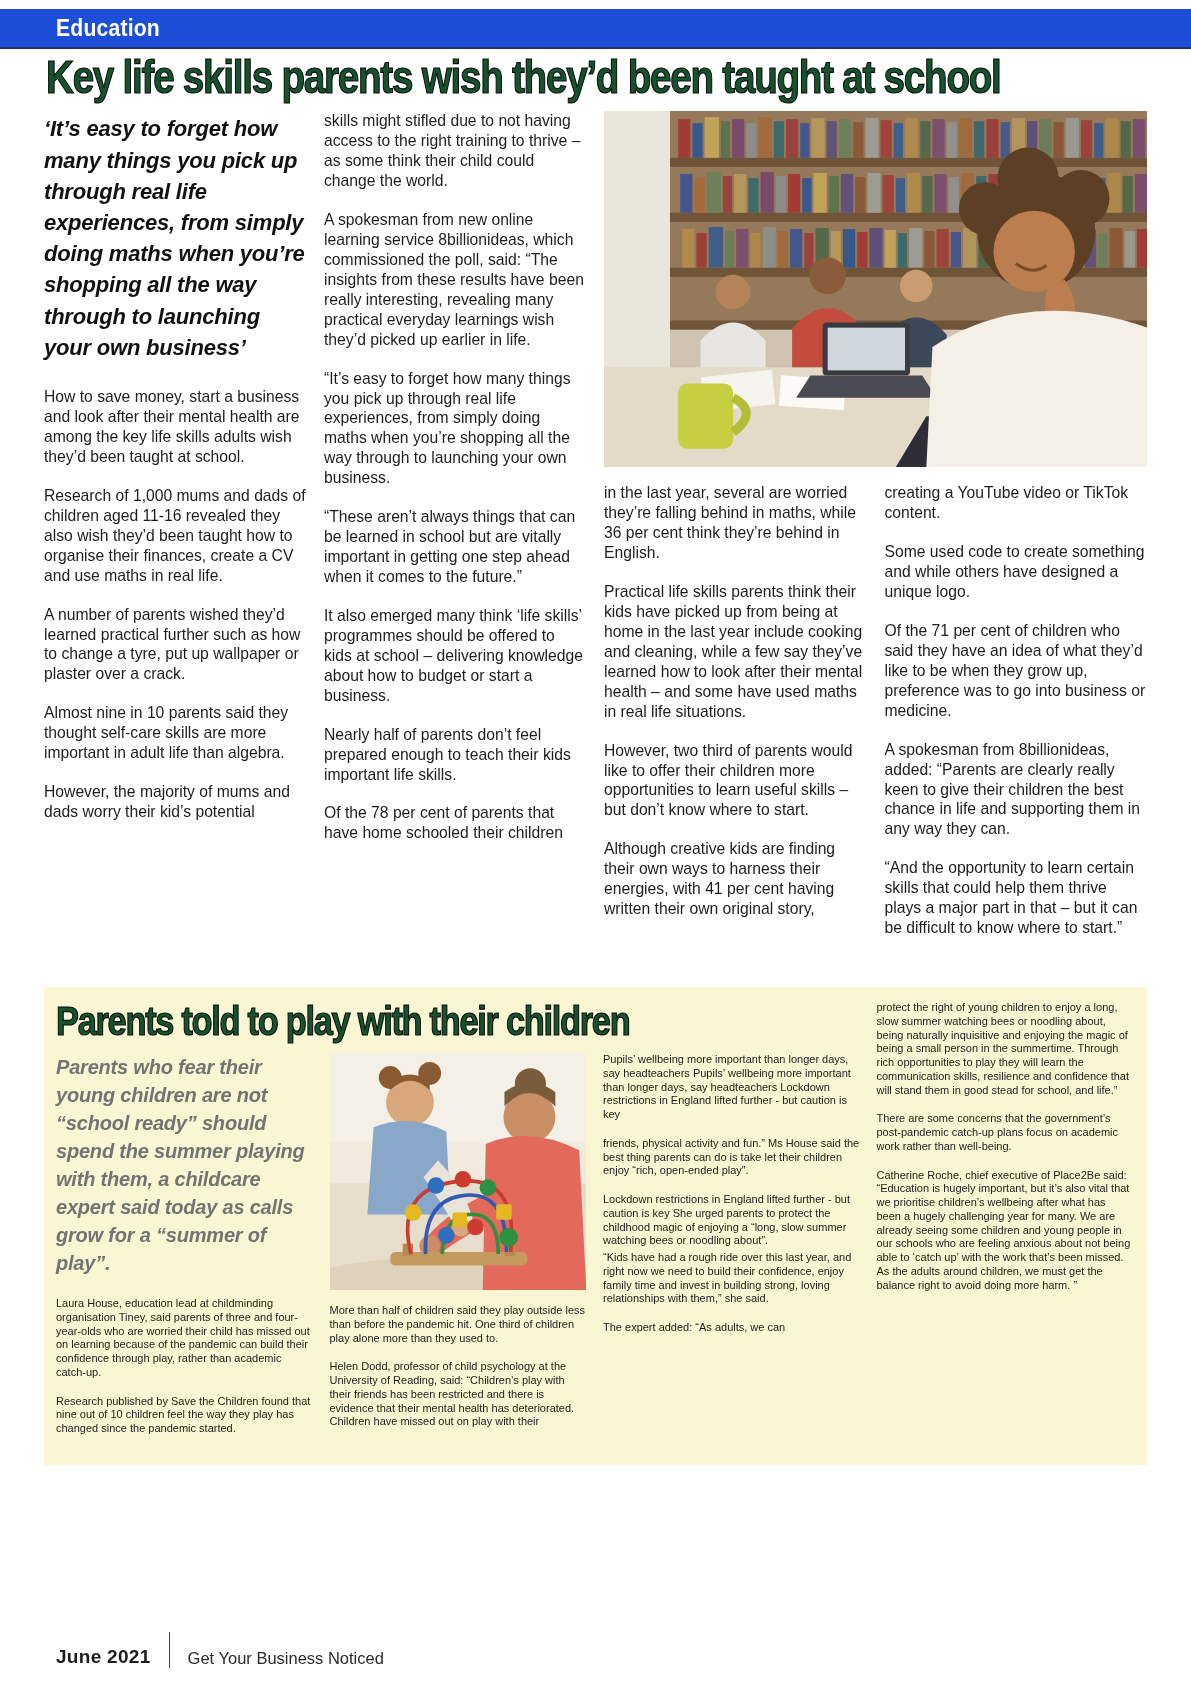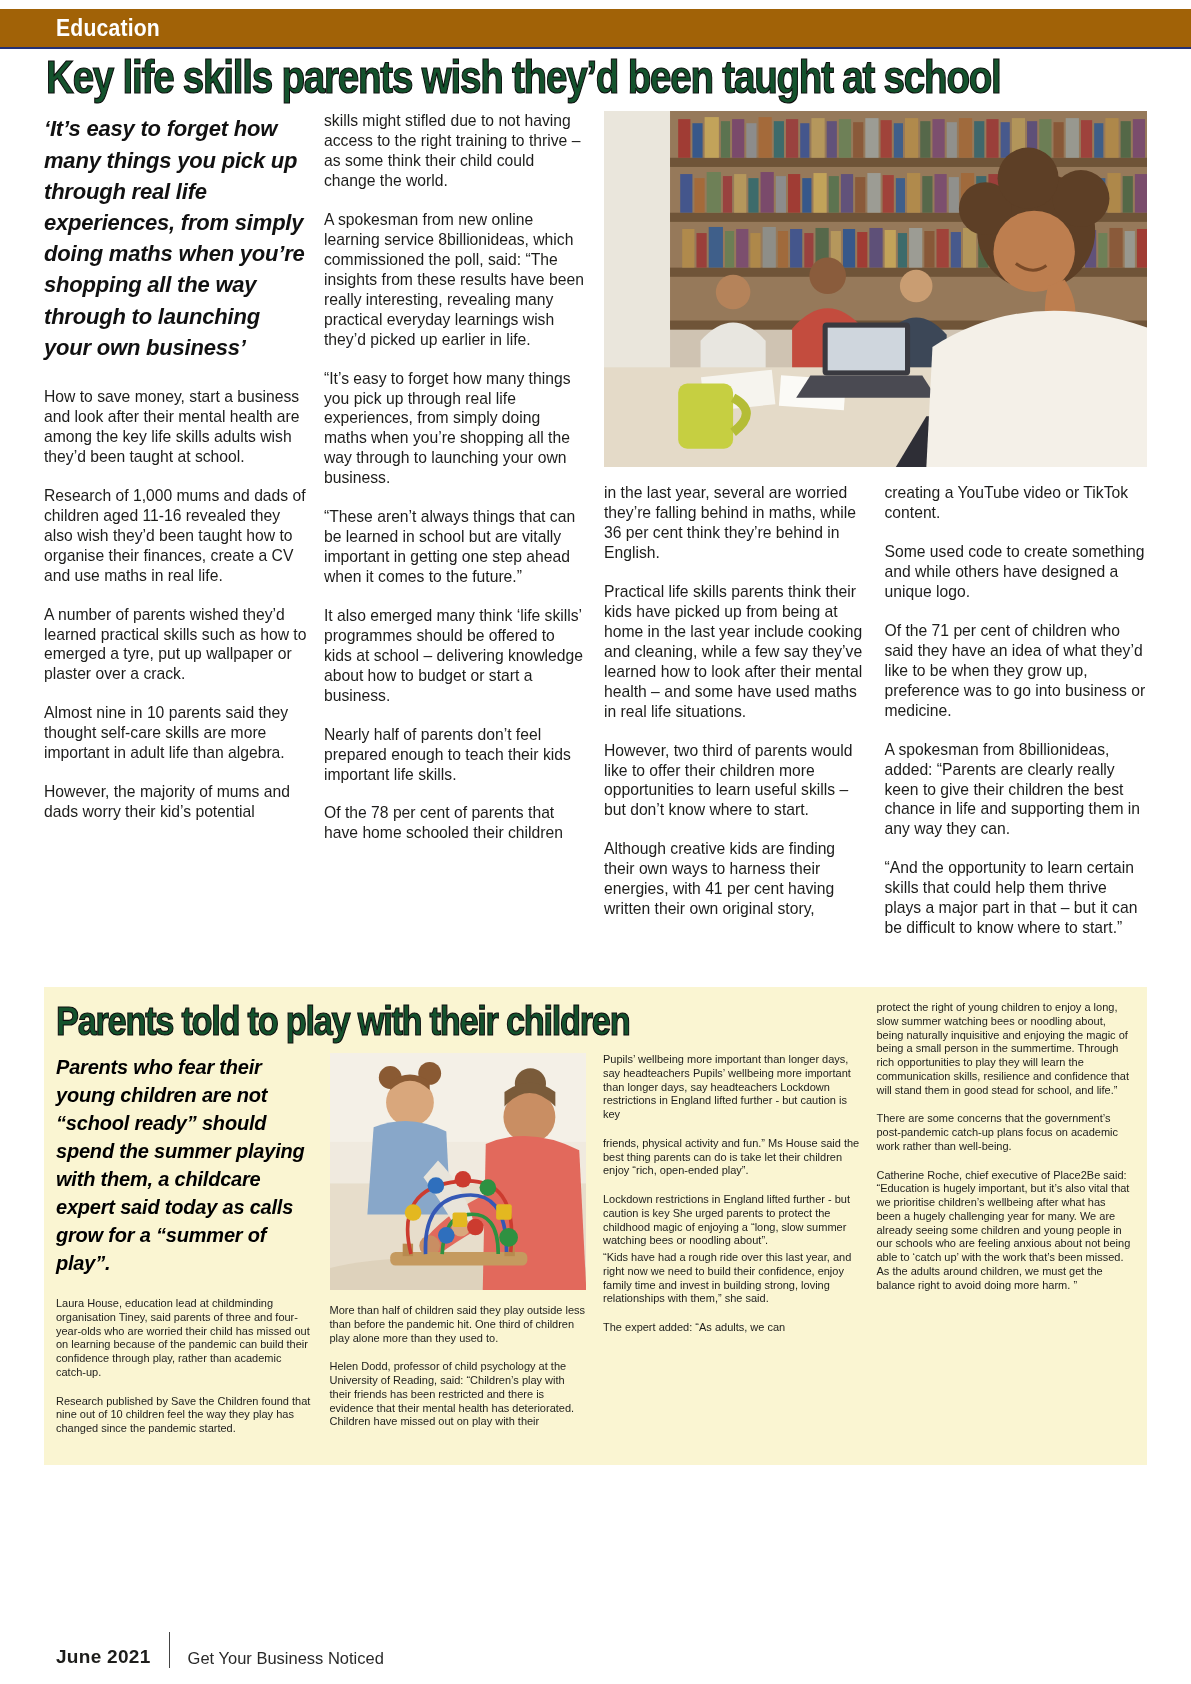--- a/index.html
+++ b/index.html
@@ -3,21 +3,21 @@
 <meta charset="utf-8">
 <style>
   html,body{margin:0;padding:0;}
   body{
     width:1191px;height:1684px;position:relative;overflow:hidden;
     background:#ffffff;color:#1d1d1b;
     font-family:"Liberation Sans",sans-serif;
   }
   
   .topbar{
-    margin-top:9px;height:38px;background:#a16207;
+    margin-top:9px;height:38px;background:#1d4ed8;
     display:flex;align-items:center;padding-left:56px;
     border-bottom:2px solid #223075;
   }
   .topbar .lbl{
     color:#fff;font-weight:bold;font-size:23px;letter-spacing:.2px;
     display:inline-block;transform:scaleX(.92);transform-origin:0 50%;
   }
   
   h1,h2{margin:0;font-weight:bold;color:#14532d;}
   .cond{
@@ -47,21 +47,21 @@
     padding:12px 14px 14px 12px;
     display:grid;grid-template-columns:repeat(4,1fr);column-gap:17px;
     grid-template-rows:auto 1fr;align-items:start;
   }
   .a2-c1{grid-column:1;grid-row:2;}
   .a2-c2{grid-column:2;grid-row:2;}
   .a2-c3{grid-column:3;grid-row:2;}
   .a2-c4{grid-column:4;grid-row:1/3;padding-top:2px;}
   .standfirst2{
     font-size:20px;font-weight:bold;font-style:italic;line-height:1.4;
-    letter-spacing:-.2px;margin:0 0 20px 0;color:#000000;
+    letter-spacing:-.2px;margin:0 0 20px 0;color:#737373;
   }
   p.body2{font-size:11px;line-height:1.25;margin:0 0 15px 0;}
   p.no-gap{margin-bottom:3px;}
   .photo2{width:100%;height:237px;display:block;margin-bottom:14px;background:#efe8dc;}
   
   .footer{
     position:absolute;left:56px;bottom:16px;
     display:flex;align-items:flex-end;
   }
   .footer .issue{font-weight:bold;font-size:19px;letter-spacing:.3px;}
@@ -77,21 +77,21 @@
 
 <div>
   <h1><span class="cond">Key life skills parents wish they’d been taught at school</span></h1>
 
   <div class="a1-grid">
 
     <div>
       <div class="standfirst">‘It’s easy to forget how many things you pick up through real life experiences, from simply doing maths when you’re shopping all the way through to launching your own business’</div>
       <p class="body">How to save money, start a business and look after their mental health are among the key life skills adults wish they’d been taught at school.</p>
       <p class="body">Research of 1,000 mums and dads of children aged 11-16 revealed they also wish they’d been taught how to organise their finances, create a CV and use maths in real life.</p>
-      <p class="body">A number of parents wished they’d learned practical skills such as how to emerged a tyre, put up wallpaper or plaster over a crack.</p>
+      <p class="body">A number of parents wished they’d learned practical further such as how to change a tyre, put up wallpaper or plaster over a crack.</p>
       <p class="body">Almost nine in 10 parents said they thought self-care skills are more important in adult life than algebra.</p>
       <p class="body">However, the majority of mums and dads worry their kid’s potential</p>
     </div>
 
     <div>
       <p class="body">skills might stifled due to not having access to the right training to thrive – as some think their child could change the world.</p>
       <p class="body">A spokesman from new online learning service 8billionideas, which commissioned the poll, said: “The insights from these results have been really interesting, revealing many practical everyday learnings wish they’d picked up earlier in life.</p>
       <p class="body">“It’s easy to forget how many things you pick up through real life experiences, from simply doing maths when you’re shopping all the way through to launching your own business.</p>
       <p class="body">“These aren’t always things that can be learned in school but are vitally important in getting one step ahead when it comes to the future.”</p>
       <p class="body">It also emerged many think ‘life skills’ programmes should be offered to kids at school – delivering knowledge about how to budget or start a business.</p>

